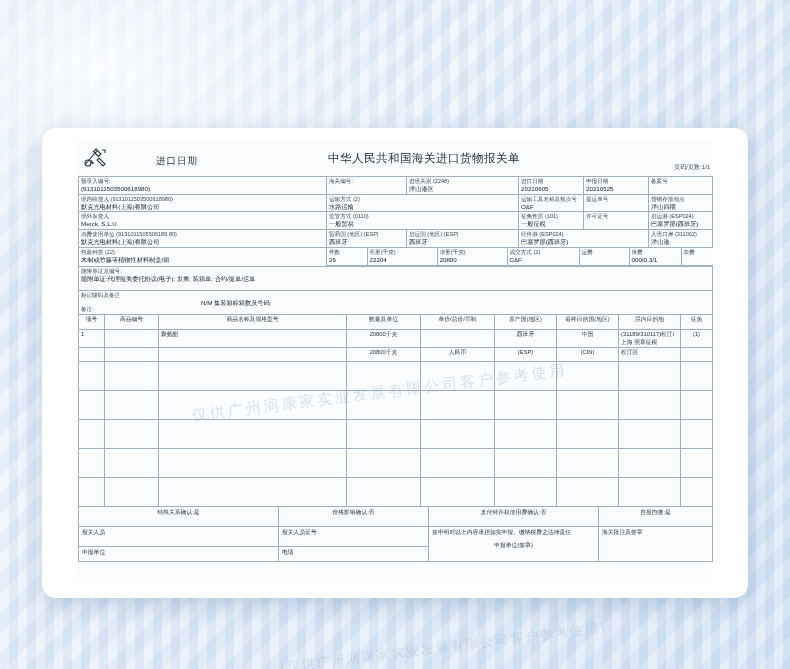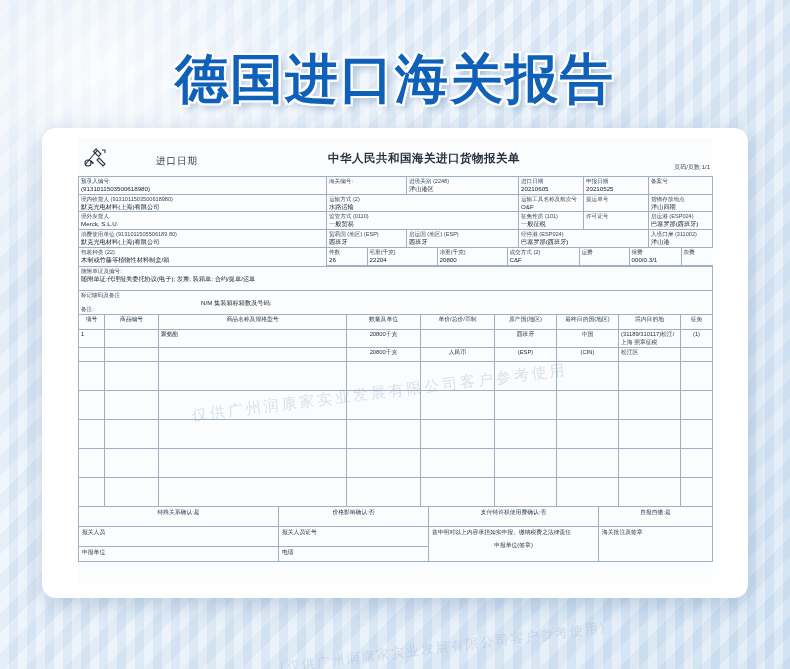--- a/index.html
+++ b/index.html
@@ -69,21 +69,21 @@
   }
   .logo{
     position:absolute; left:4px; top:8px; width:26px; height:24px;
   }
   .logo svg{ display:block; }
   .huizong{
     position:absolute; left:78px; top:17px; font-size:9.5px; letter-spacing:1px; color:#2a3642;
   }
   .doc-title{
     position:absolute; left:196px; top:13px; width:300px; text-align:center;
-    font-size:11.5px; font-weight:bold; letter-spacing:.5px;
+    font-size:11.5px; font-weight:normal; letter-spacing:.5px;
   }
   .pager{
     position:absolute; right:2px; top:26px; font-size:6px; color:#3a4653;
   }
 
   table.grid{
     width:634px; border-collapse:collapse; table-layout:fixed;
   }
   table.grid td{
     border:0.6px solid #9fb0c0;
@@ -136,23 +136,20 @@
 </style>
 </head>
 <body>
 
 <div id="root">
   <div class="bg-base"></div>
   <div class="bg-stripes"></div>
   <div class="bg-diag"></div>
   <div class="bg-glow"></div>
 
-  <div class="title-wrap">
-    <div class="title">德国进口海关报告</div>
-  </div>
 
   <div class="card"></div>
 
   <div class="sheet">
 
     <div class="doc-head">
       <div class="logo">
         <svg width="26" height="24" viewBox="0 0 26 24">
           <g stroke="#2a3642" stroke-width="1.1" fill="none">
             <path d="M3 19 L12 8"></path>

